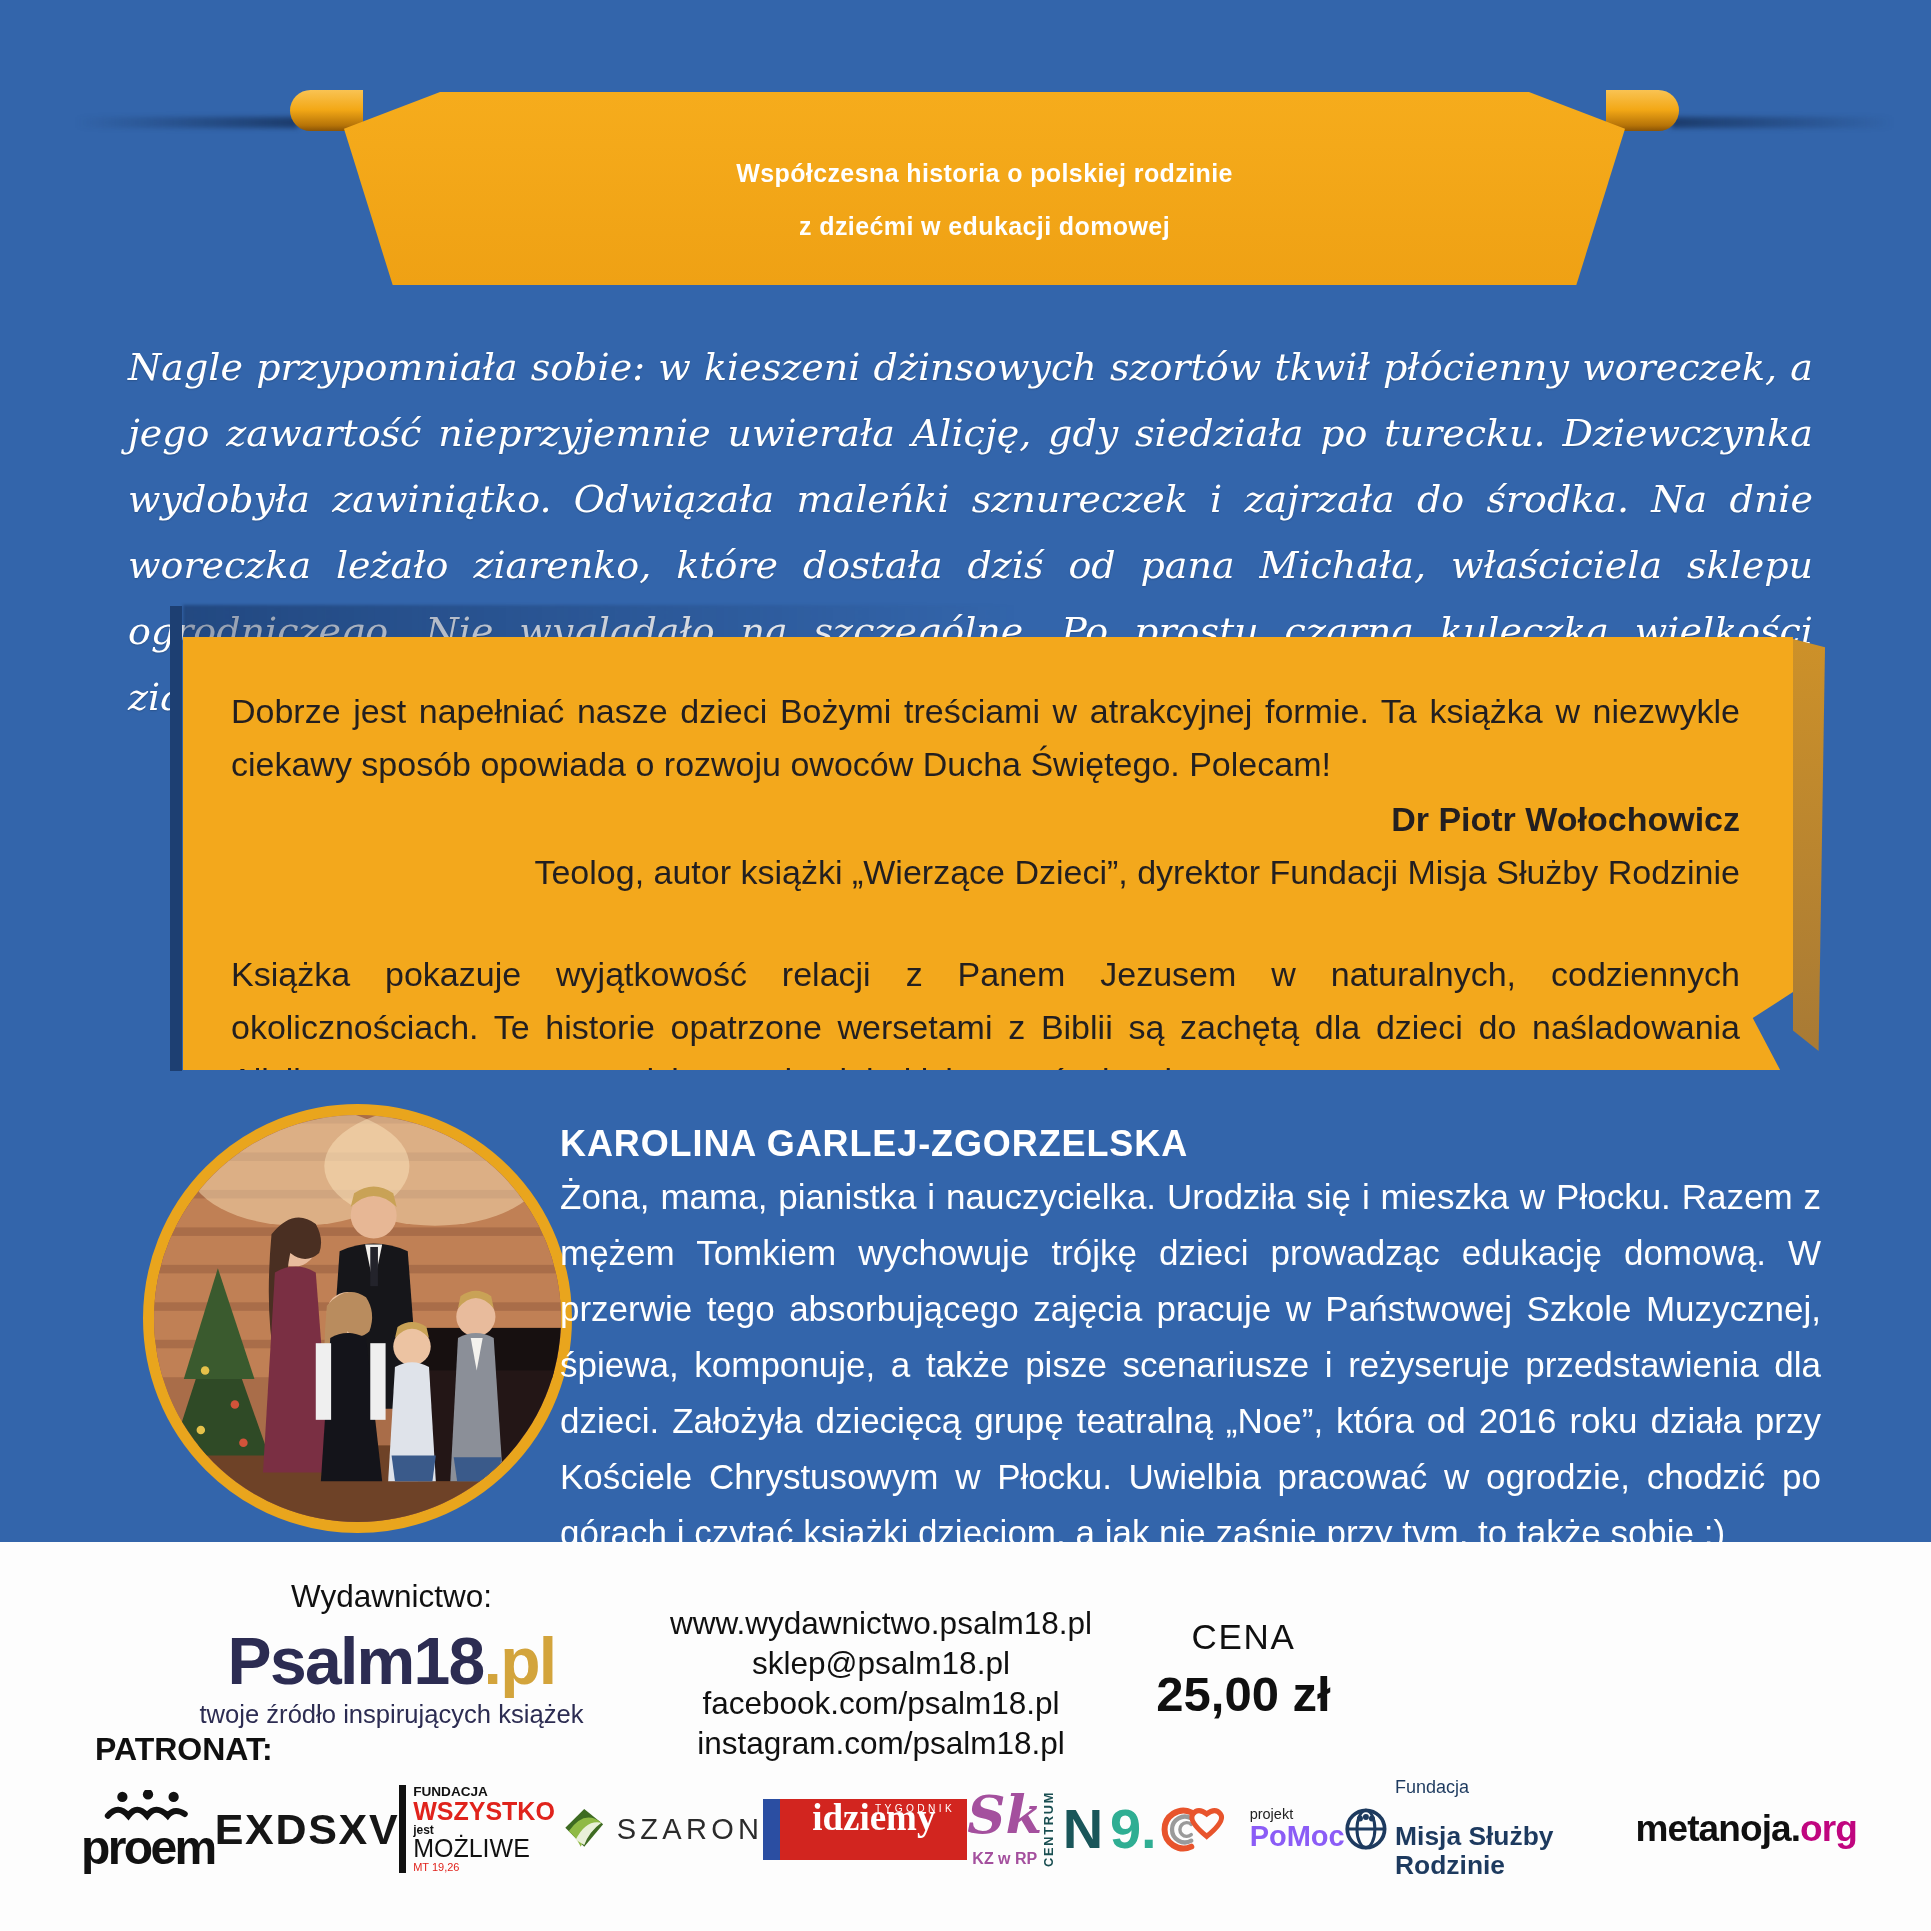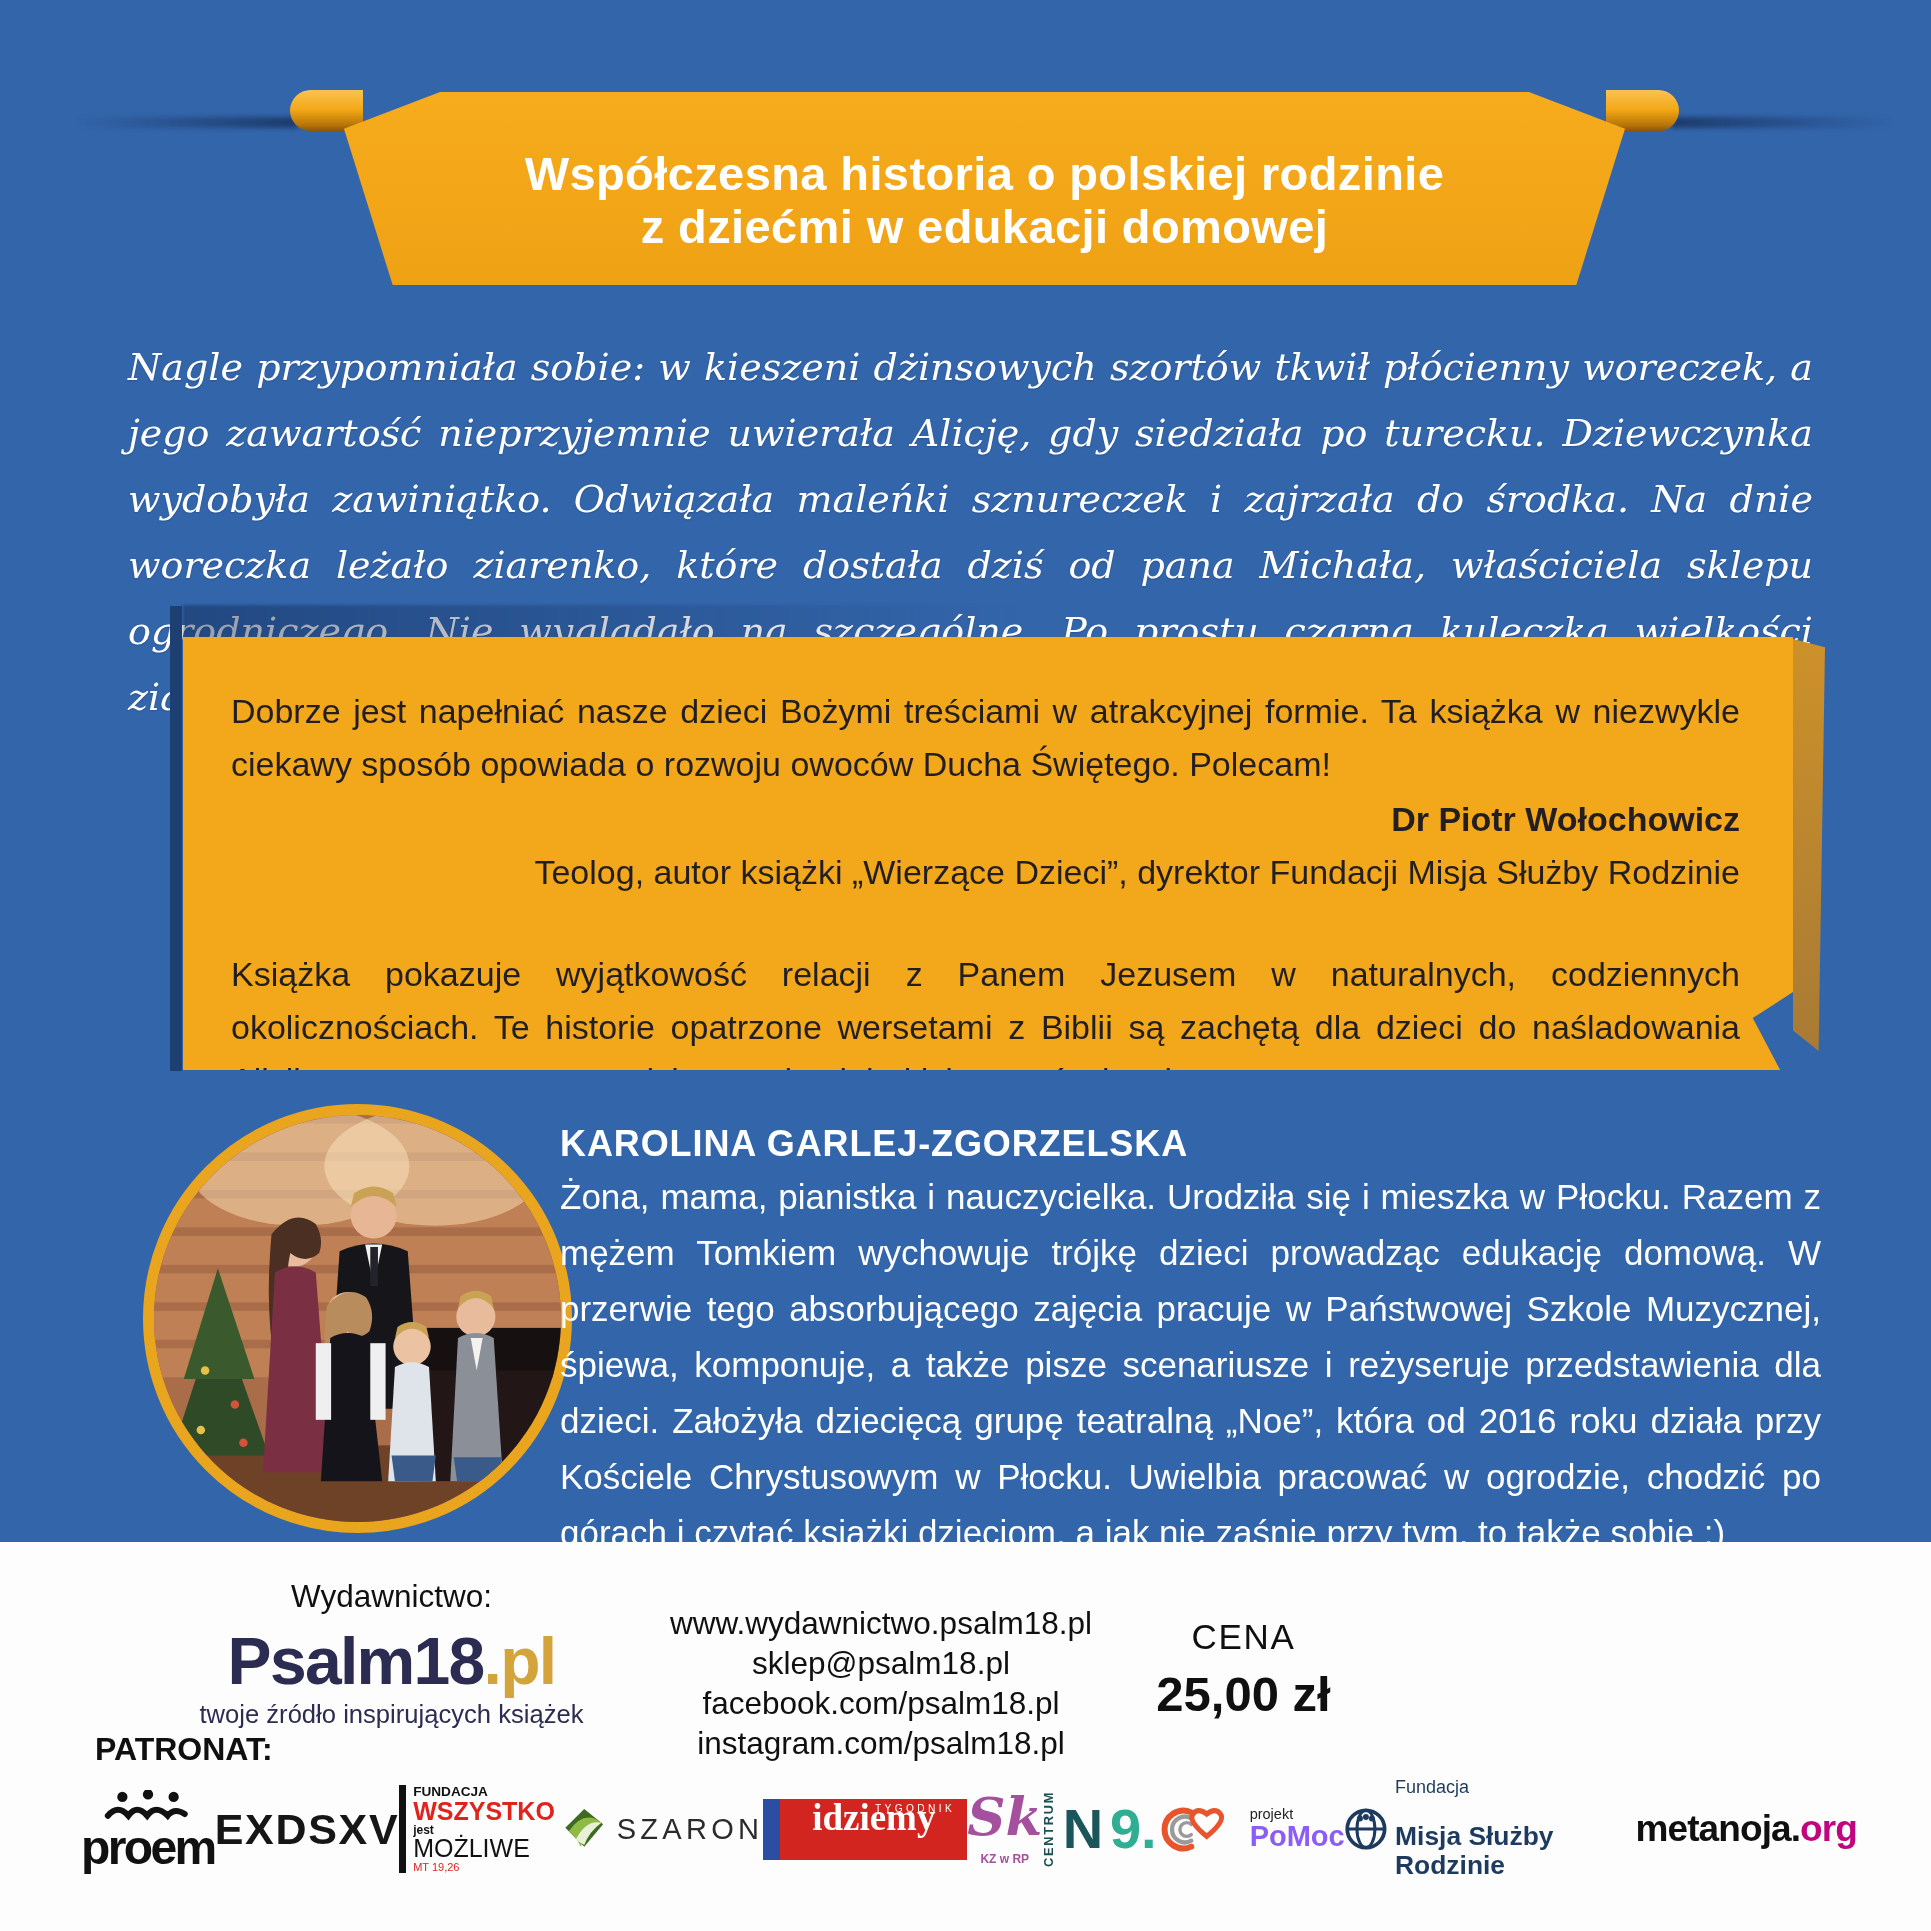--- a/index.html
+++ b/index.html
@@ -17,21 +17,21 @@
     background:linear-gradient(to bottom,#f9c353 0%,#f3a816 48%,#b77408 86%,#8a5406 100%);}
   .ribbon-curl.right{left:1606px;border-radius:0 22px 22px 0;
     background:linear-gradient(to bottom,#f9c353 0%,#f3a816 48%,#b77408 86%,#8a5406 100%);}
   .ribbon-body{
     position:absolute;left:344px;top:92px;width:1281px;height:193px;
     background:linear-gradient(to bottom,#f6ac1c,#efa114);
     clip-path:polygon(0% 19%,7.5% 0%,92.5% 0%,100% 19%,96.2% 100%,3.8% 100%);
     display:flex;flex-direction:column;align-items:center;justify-content:center;
     padding-top:22px;box-sizing:border-box;
   }
-  .banner-line{color:#ffffff;font-size:47px;font-weight:700;line-height:53px;text-align:center;letter-spacing:0.4px;}
+  .banner-line{color:#ffffff;font-size:25px;font-weight:700;line-height:53px;text-align:center;letter-spacing:0.4px;}
   
   .excerpt{
     position:absolute;left:128px;top:334px;width:1685px;
     color:#ffffff;font-family:"DejaVu Serif","Liberation Serif",serif;
     font-style:italic;font-size:38px;line-height:66px;text-align:justify;
     text-shadow:0 0.9px 1.7px rgba(0,0,0,.18);
   }
   
   .quote-shadow-top{position:absolute;left:183px;top:605px;width:835px;height:34px;
     background:linear-gradient(to right,rgba(14,38,78,.45),rgba(14,38,78,0));filter:blur(1.7px);}
@@ -98,21 +98,21 @@
   .wim .t3{font-size:12px;font-weight:700;color:#111;}
   .wim .t4{font-size:25px;font-weight:400;color:#111;}
   .wim .t5{font-size:11px;color:#e0231c;}
   .szaron-text{font-size:29px;letter-spacing:4.3px;color:#2b2b2b;}
   .idziemy-box{position:relative;width:204px;height:61px;background:#d2251f;display:flex;}
   .idziemy-strip{width:17px;height:61px;background:#2b4ea2;}
   .idziemy-text{flex:1;text-align:center;color:#fff;font-family:"Liberation Serif",serif;font-weight:700;font-size:37px;line-height:37px;}
   .idziemy-top{position:absolute;right:12px;top:4.3px;color:#fff;font-size:10.2px;letter-spacing:3.4px;}
   .sk-wrap{display:flex;flex-direction:column;align-items:center;}
   .sk-mono{font-family:"DejaVu Serif",serif;font-style:italic;font-weight:700;font-size:53px;line-height:49px;color:#a4509e;}
-  .sk-sub{font-size:12px;font-weight:700;color:#a4509e;margin-top:5px;}
+  .sk-sub{font-size:16px;font-weight:700;color:#a4509e;margin-top:5px;}
   .n9-wrap{display:flex;align-items:center;}
   .n9-vert{writing-mode:vertical-rl;transform:rotate(180deg);font-size:12.8px;font-weight:700;color:#1a4f52;letter-spacing:1.7px;line-height:13.6px;}
   .n9-n{font-size:56px;font-weight:900;color:#1a565a;line-height:51px;}
   .n9-nine{font-size:56px;font-weight:900;color:#2fae93;line-height:51px;}
   .pomoc-wrap{display:flex;align-items:center;gap:21px;}
   .pomoc-texts{display:flex;flex-direction:column;align-items:flex-start;line-height:1;}
   .pomoc-top{font-size:14.5px;color:#222;}
   .pomoc-name{font-size:29px;font-weight:700;color:#8b5cf6;}
   .misja-wrap{display:flex;align-items:center;gap:8.5px;}
   .misja-texts{display:flex;flex-direction:column;line-height:1.1;}

